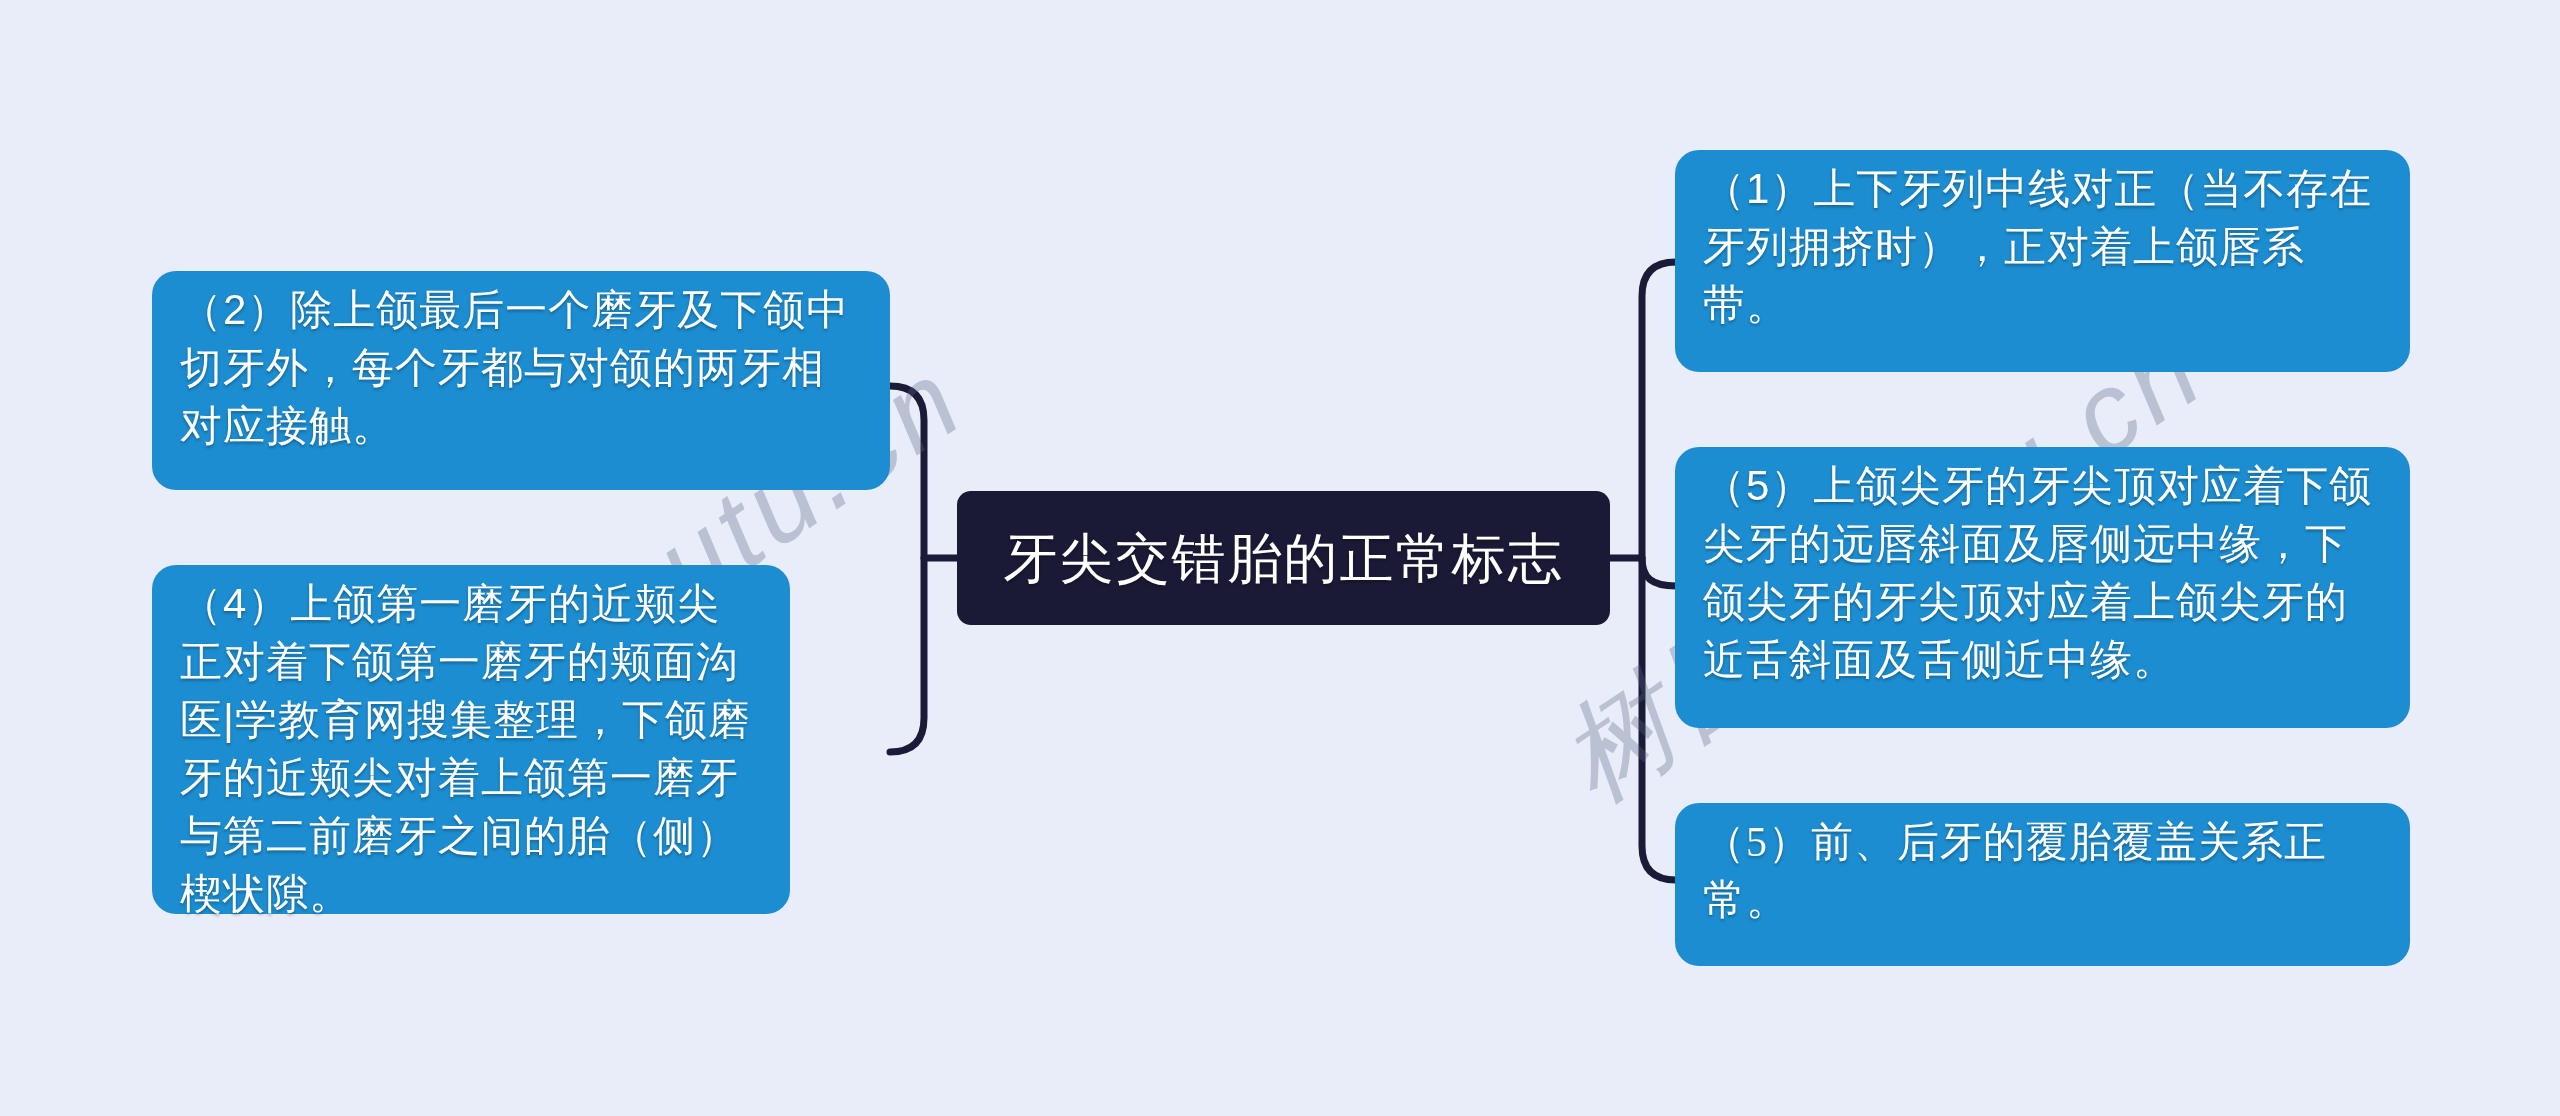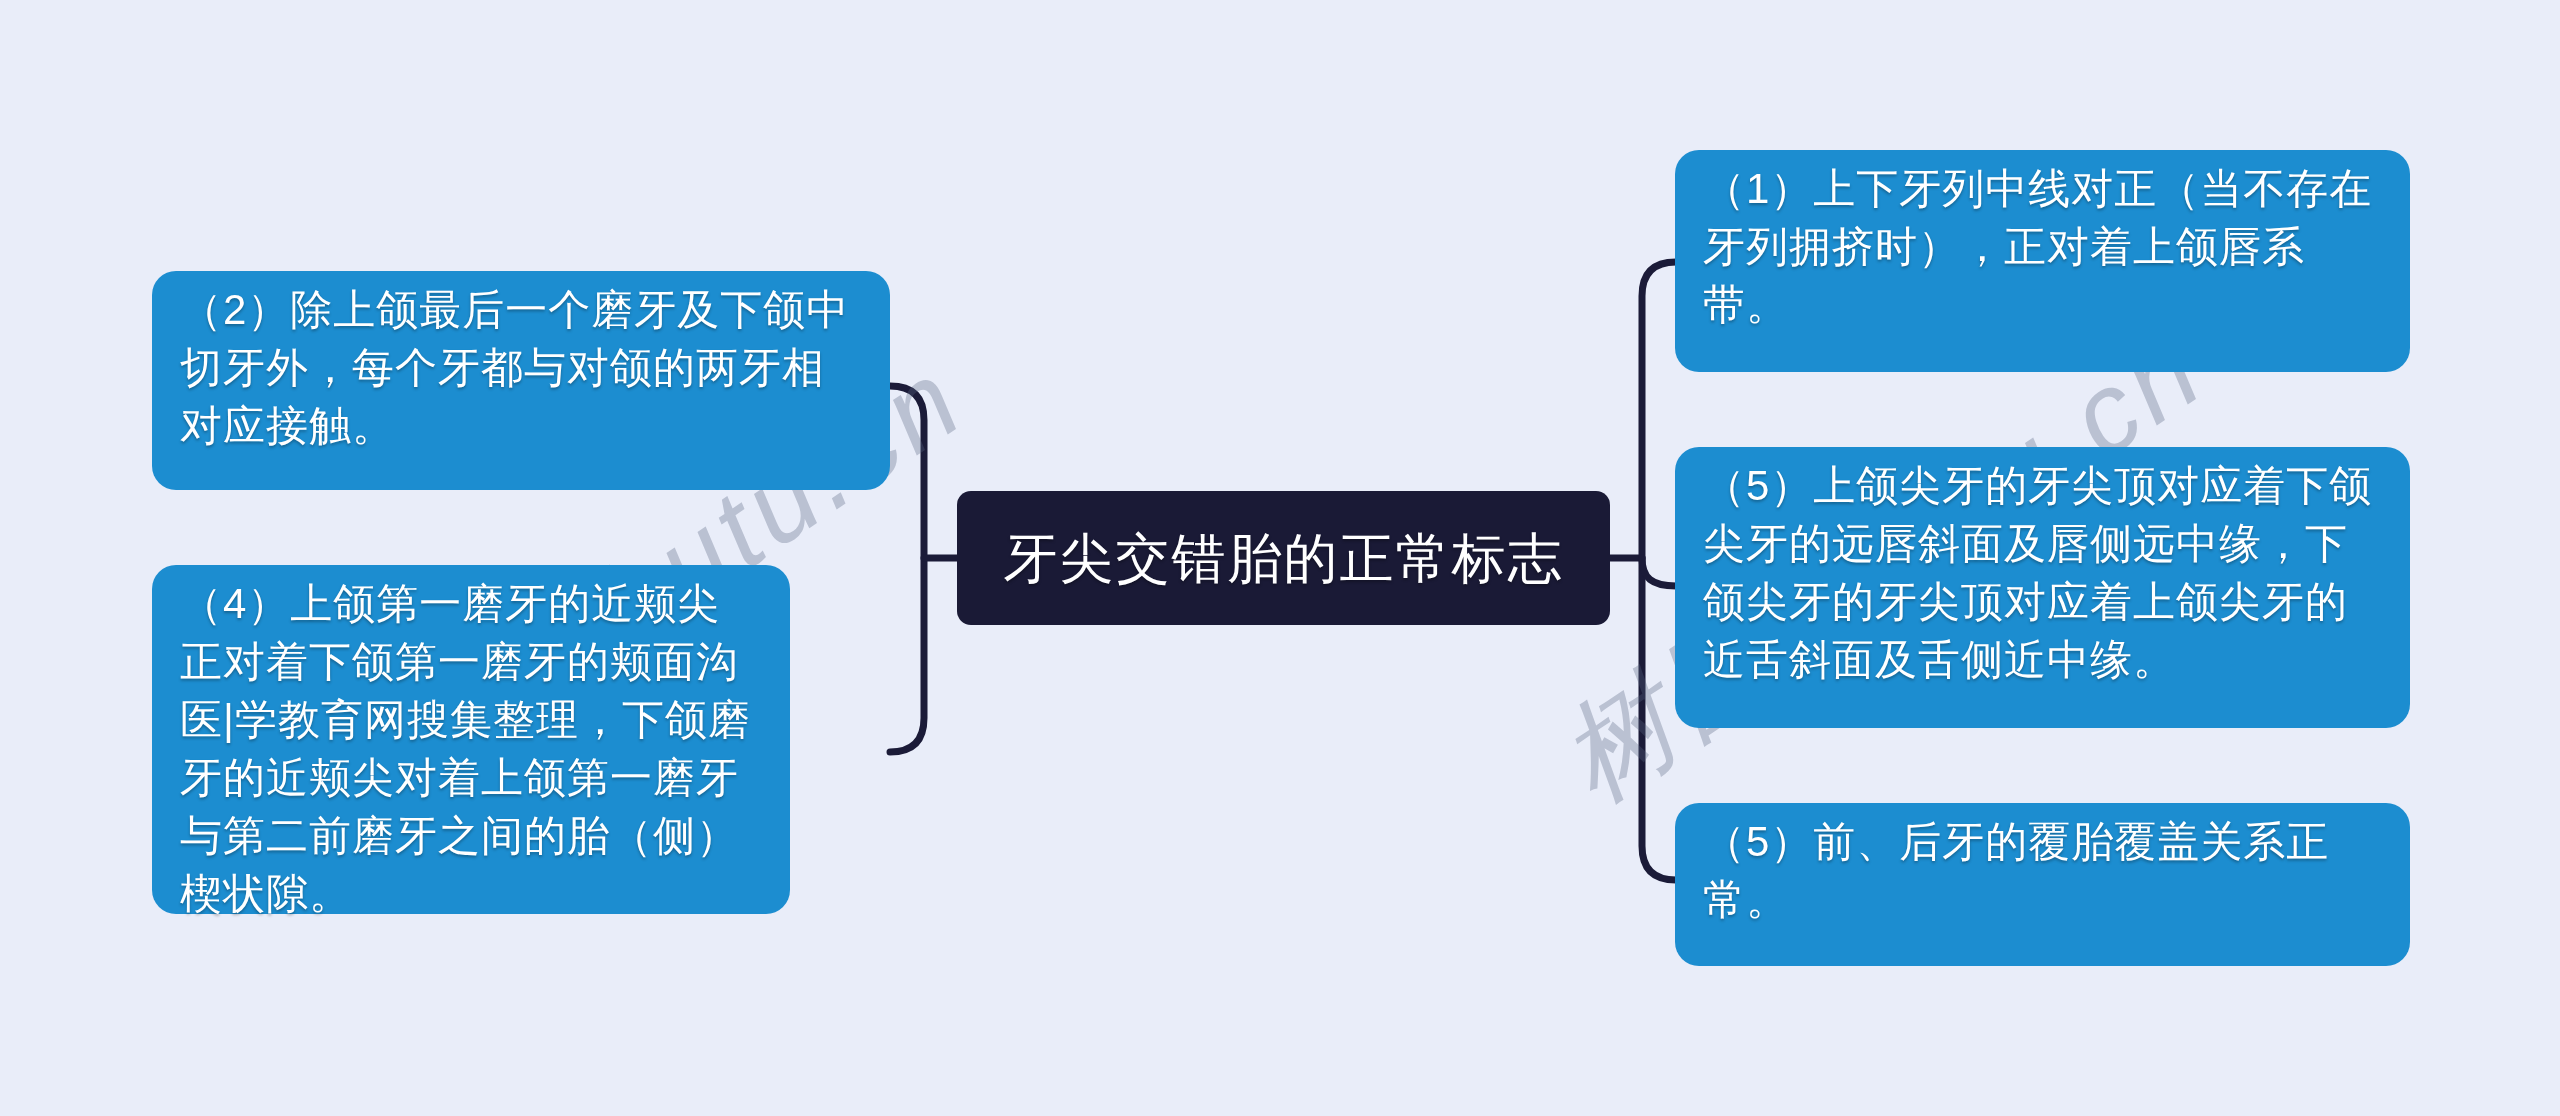--- a/index.html
+++ b/index.html
@@ -51,21 +51,21 @@
     display: flex;
     align-items: center;
     justify-content: center;
     letter-spacing: 2px;
     white-space: nowrap;
   }
   .branch-l1 { left: 152px; top: 271px; width: 738px; height: 219px; }
   .branch-l2 { left: 152px; top: 565px; width: 638px; height: 349px; }
   .branch-r1 { left: 1675px; top: 150px; width: 735px; height: 222px; }
   .branch-r2 { left: 1675px; top: 447px; width: 735px; height: 281px; }
-  .branch-r3 { left: 1675px; top: 803px; width: 735px; height: 163px; }
+  .branch-r3 { left: 1675px; top: 803px; width: 735px; height: 163px; font-family: Liberation Serif, serif; }
   .root-node { left: 957px; top: 491px; width: 653px; height: 134px; }
   .watermark {
     position: absolute;
     font-style: italic;
     font-size: 112px;
     color: rgba(88, 100, 128, 0.32);
     white-space: nowrap;
     transform: rotate(-34deg);
     transform-origin: center center;
     pointer-events: none;

